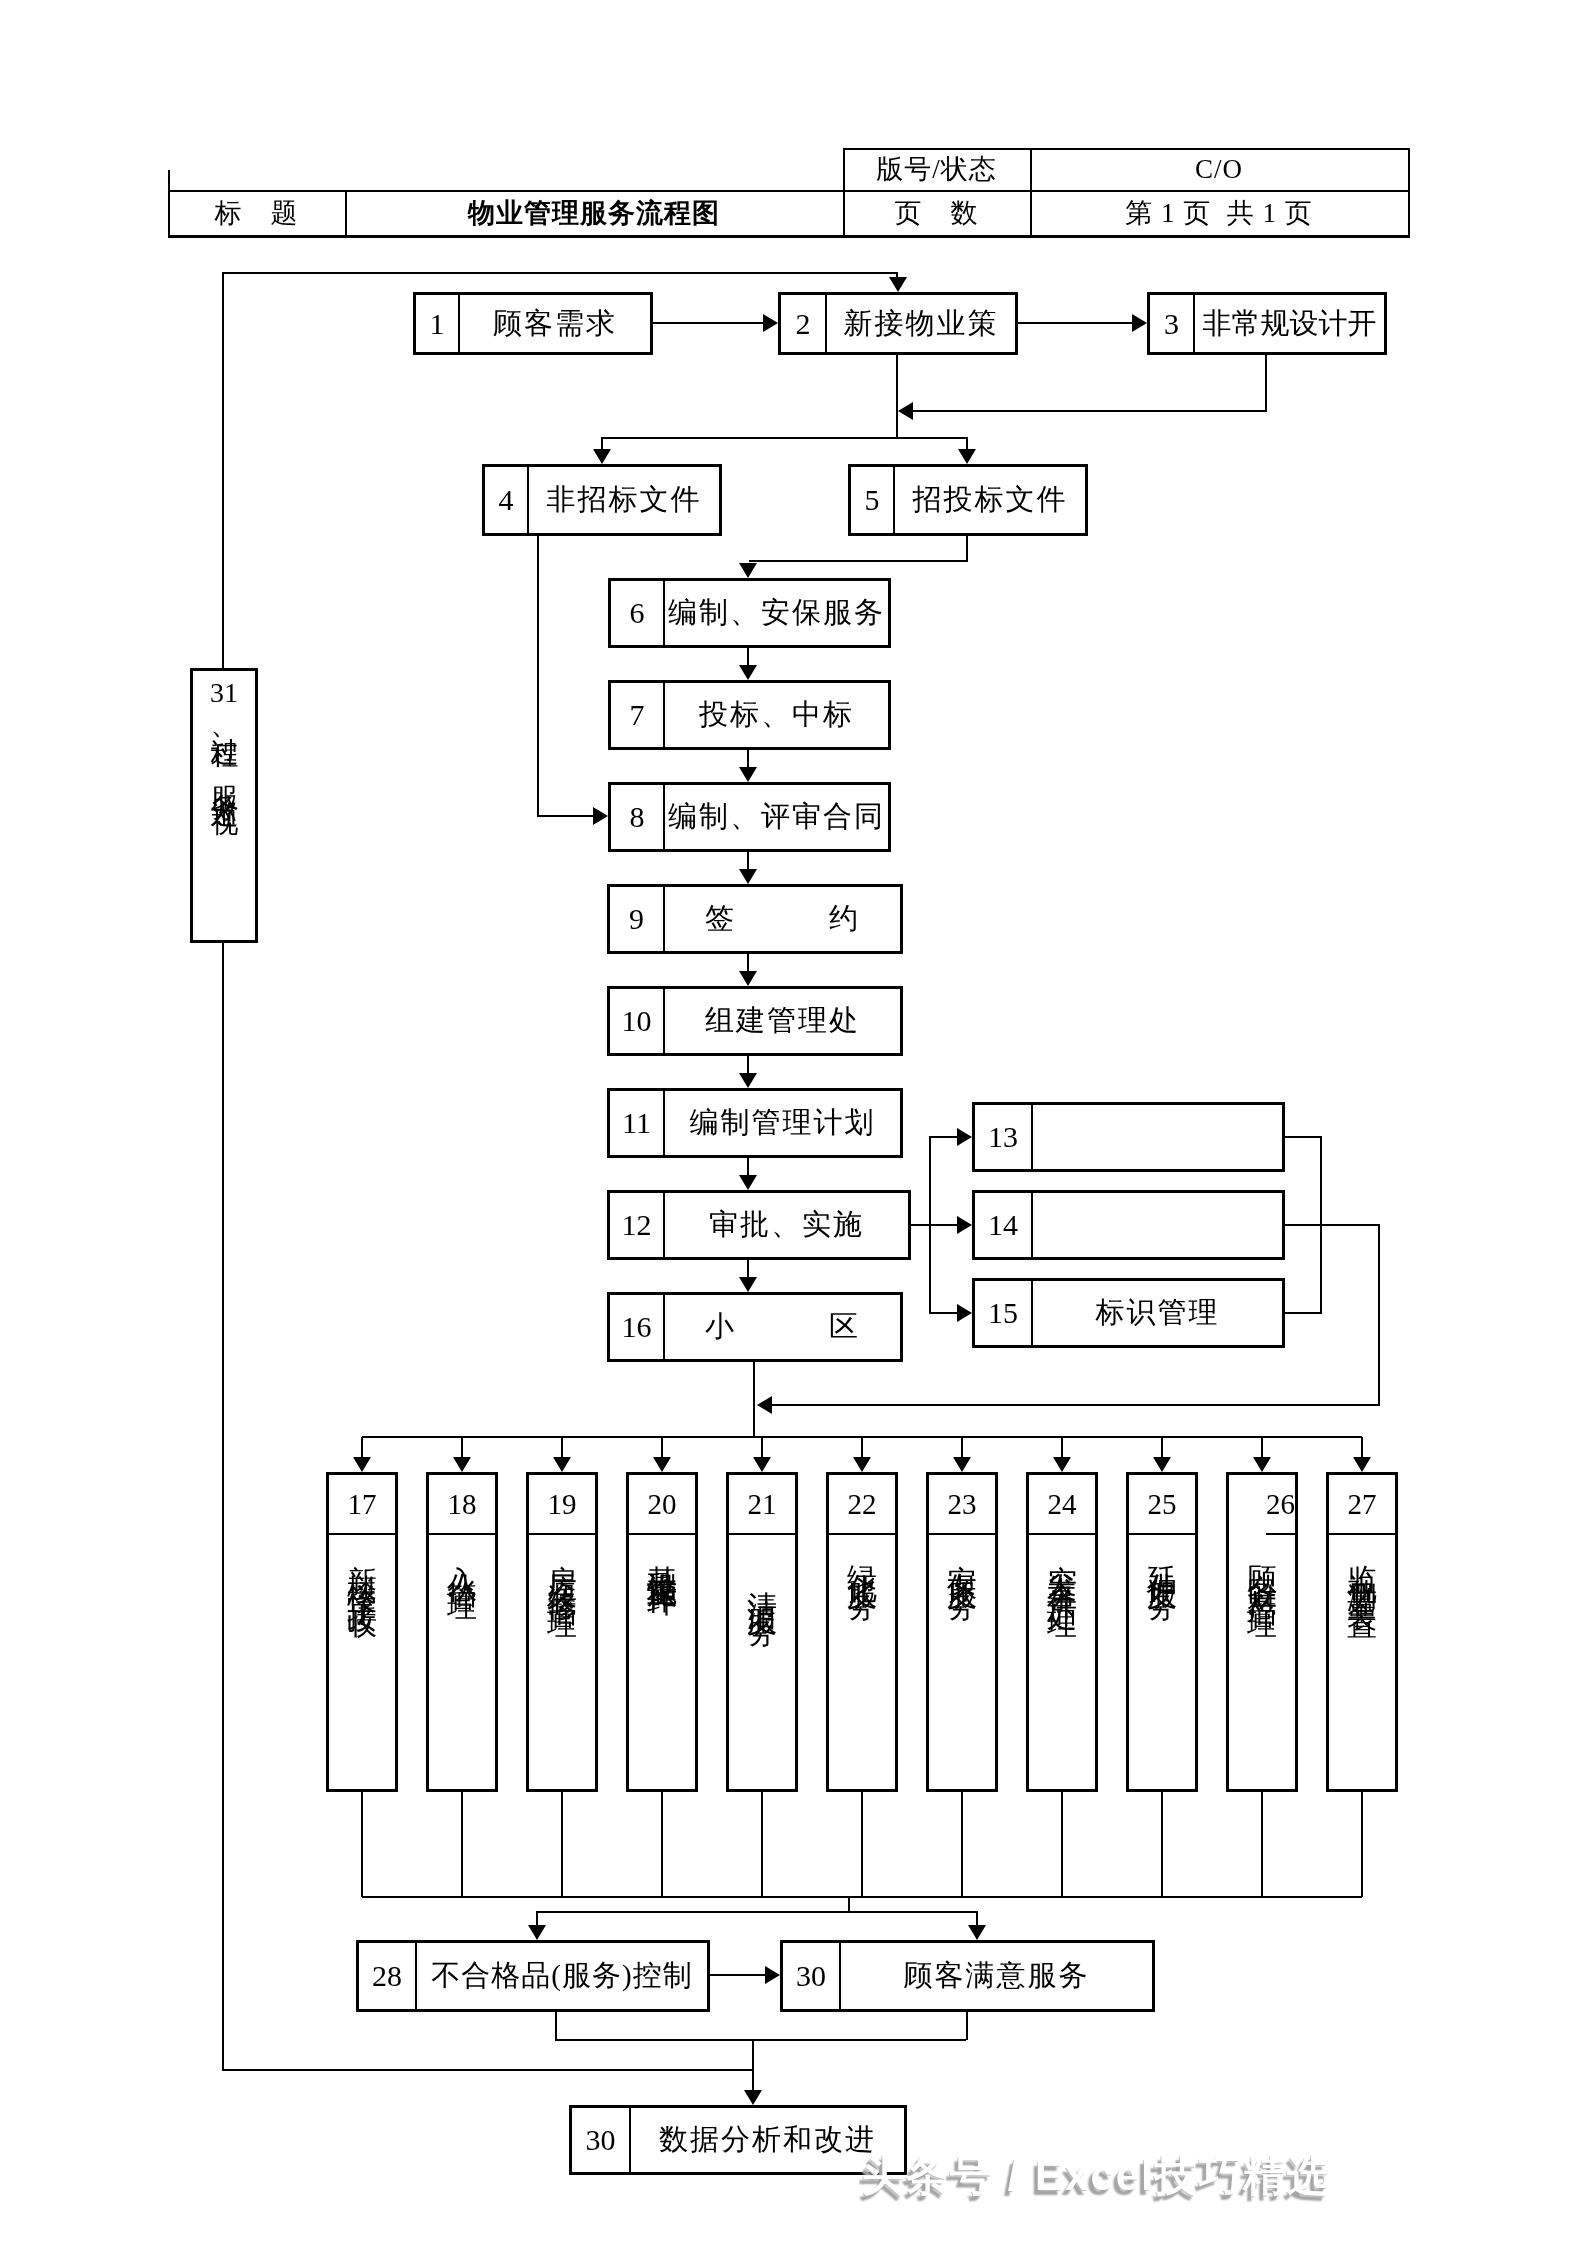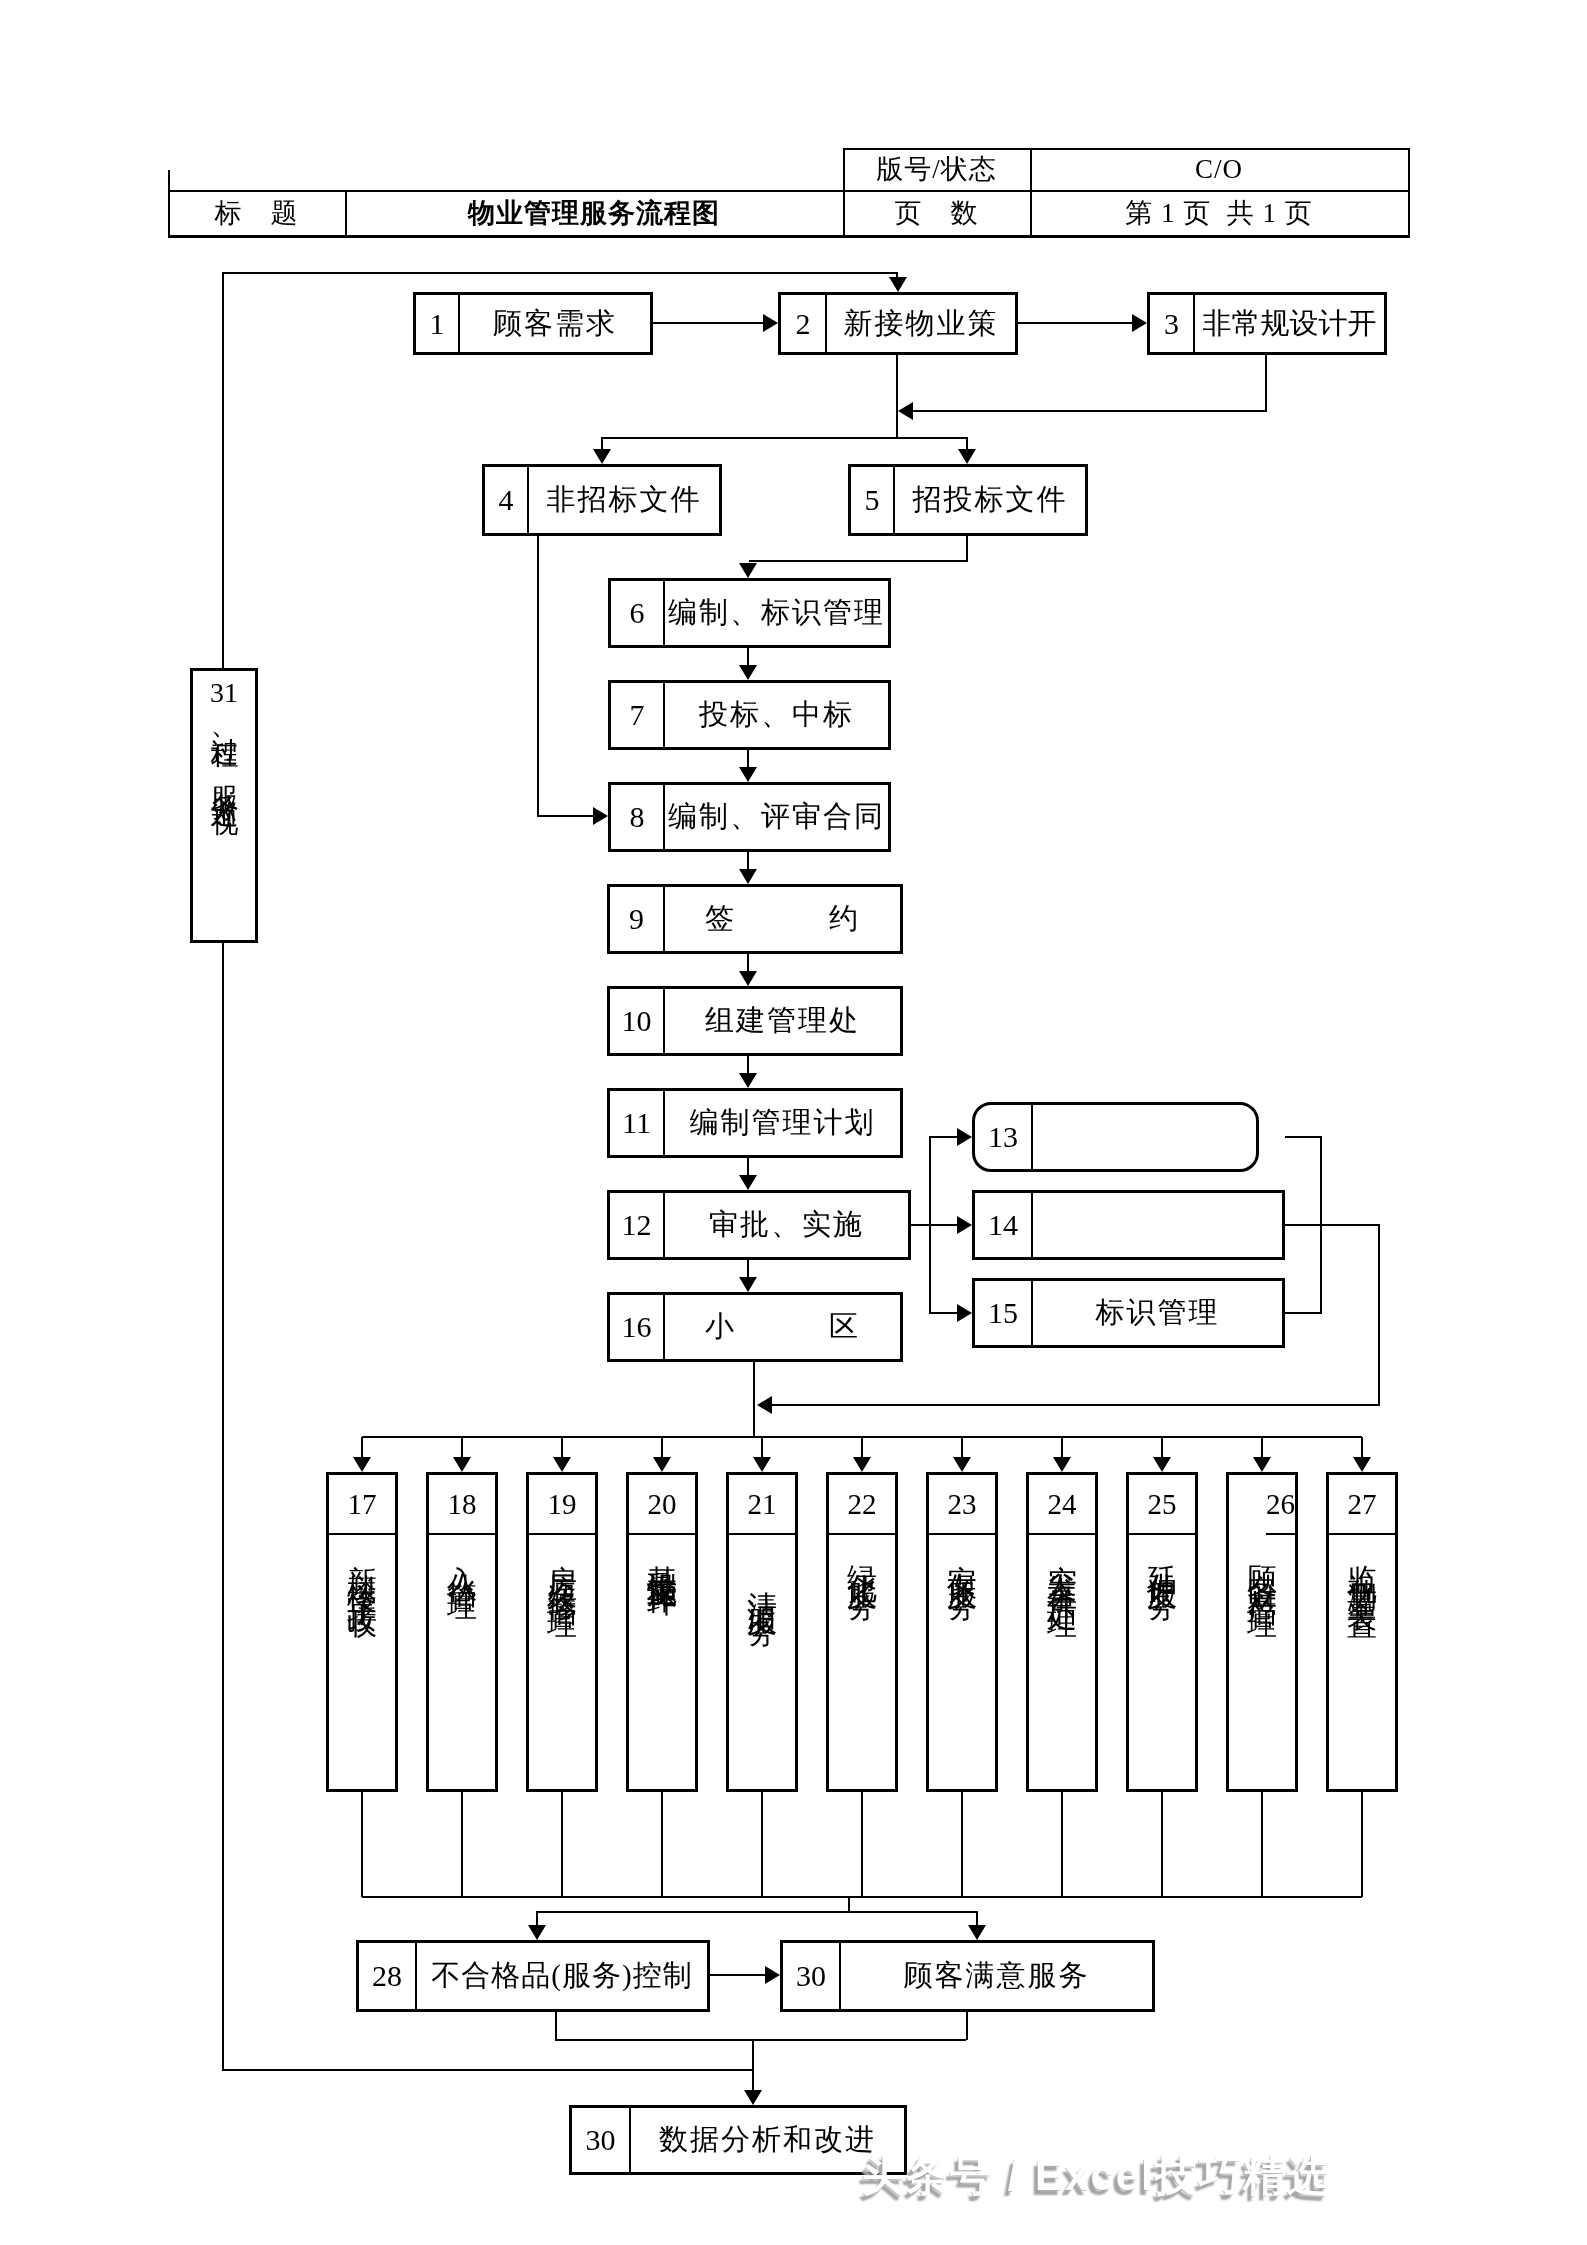--- a/index.html
+++ b/index.html
@@ -154,21 +154,21 @@
   <div class="box" style="left:482px;top:464px;width:240px;height:72px;">
     <div class="num" style="width:42px;">4</div>
     <div class="lbl">非招标文件</div>
   </div>
   <div class="box" style="left:848px;top:464px;width:240px;height:72px;">
     <div class="num" style="width:42px;">5</div>
     <div class="lbl">招投标文件</div>
   </div>
   <div class="box" style="left:608px;top:578px;width:283px;height:70px;">
     <div class="num" style="width:52px;">6</div>
-    <div class="lbl">编制、标识管理</div>
+    <div class="lbl">编制、安保服务</div>
   </div>
   <div class="box" style="left:608px;top:680px;width:283px;height:70px;">
     <div class="num" style="width:52px;">7</div>
     <div class="lbl">投标、中标</div>
   </div>
   <div class="box" style="left:608px;top:782px;width:283px;height:70px;">
     <div class="num" style="width:52px;">8</div>
     <div class="lbl">编制、评审合同</div>
   </div>
   <div class="box" style="left:607px;top:884px;width:296px;height:70px;">
@@ -180,21 +180,21 @@
     <div class="lbl">组建管理处</div>
   </div>
   <div class="box" style="left:607px;top:1088px;width:296px;height:70px;">
     <div class="num" style="width:53px;">11</div>
     <div class="lbl">编制管理计划</div>
   </div>
   <div class="box" style="left:607px;top:1190px;width:304px;height:70px;">
     <div class="num" style="width:53px;">12</div>
     <div class="lbl">审批、实施</div>
   </div>
-  <div class="box" style="left:972px;top:1102px;width:287px;height:70px;border-radius:19px;">
+  <div class="box" style="left:972px;top:1102px;width:313px;height:70px;">
     <div class="num" style="width:56px;">13</div>
   </div>
   <div class="box" style="left:972px;top:1190px;width:313px;height:70px;">
     <div class="num" style="width:56px;">14</div>
   </div>
   <div class="box" style="left:972px;top:1278px;width:313px;height:70px;">
     <div class="num" style="width:56px;">15</div>
     <div class="lbl">标识管理</div>
   </div>
   <div class="box" style="left:607px;top:1292px;width:296px;height:70px;">

